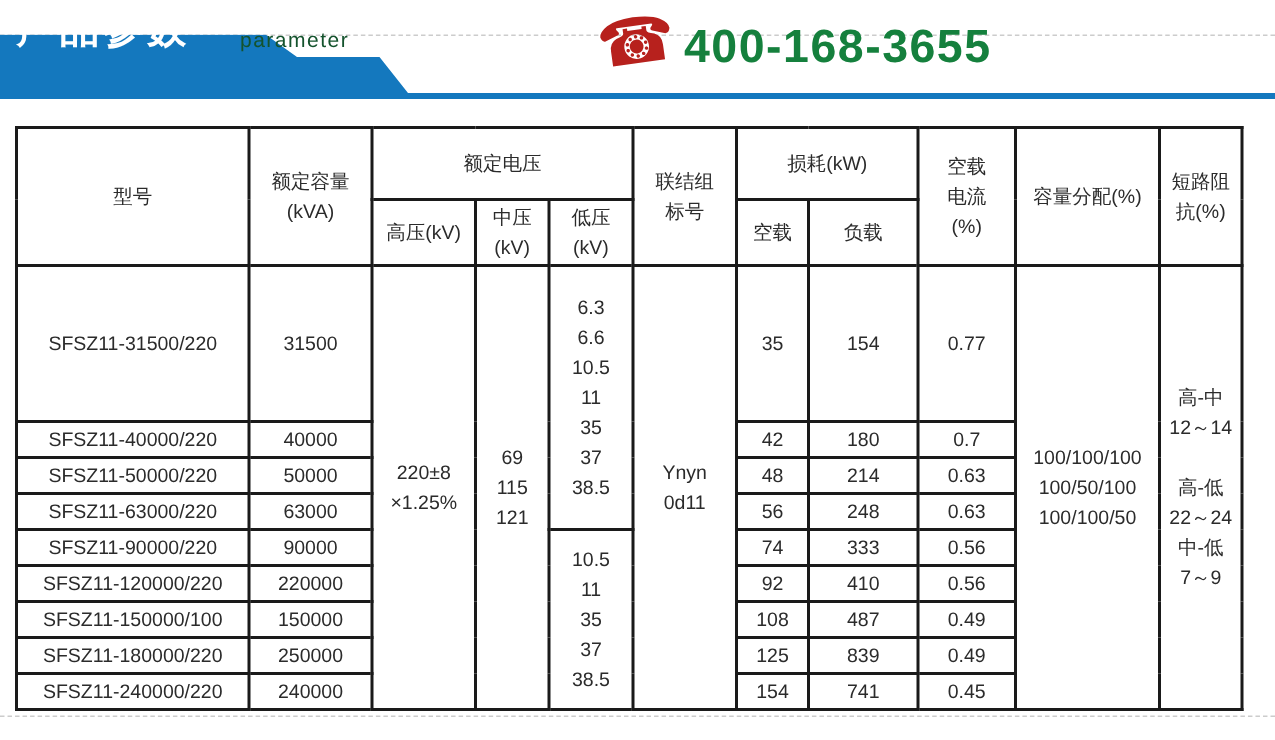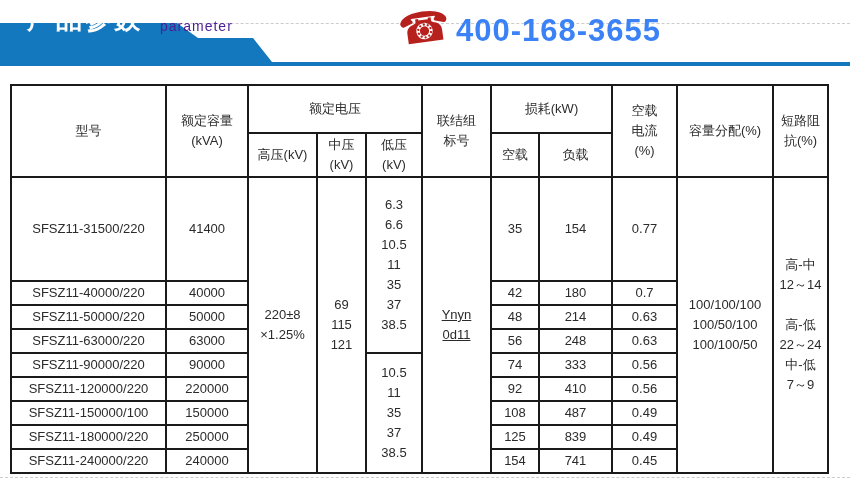--- a/index.html
+++ b/index.html
@@ -7,43 +7,43 @@
     font-family: "Liberation Sans", "DejaVu Sans", sans-serif; }
   .page { position: relative; width: 850px; height: 493px; overflow: hidden; background: #fff; }
 
   .dash-line { position: absolute; left: 0; width: 850px; height: 0; border-top: 1px dashed #cccccc; }
   .dash-top { top: 23px; }
   .dash-bottom { top: 477px; }
 
   .ribbon { position: absolute; left: 0; top: 23px; width: 272px; height: 39px; background: #1478be;
     clip-path: polygon(0 0, 177px 0, 198px 15px, 253px 15px, 272px 39px, 0 39px); }
   .ribbon-title { position: absolute; left: 11px; top: 4px; color: #ffffff; font-size: 26px;
-    font-weight: bold; letter-spacing: 3px; line-height: 31px; margin-left: 16px; }
-  .ribbon-sub { position: absolute; left: 160px; top: 18px; color: #4c1d95; font-size: 14px;
+    font-weight: bold; letter-spacing: 3px; line-height: 31px; }
+  .ribbon-sub { position: absolute; left: 160px; top: 18px; color: #14532d; font-size: 14px;
     letter-spacing: 1px; line-height: 17px; }
   .blue-underline { position: absolute; left: 0; top: 62px; width: 850px; height: 4px; background: #1478be; }
 
   .phone-icon { position: absolute; left: 398px; top: 4px; font-size: 42px; line-height: 48px;
     color: #b7211d; transform: rotate(-8deg); }
   .phone-number { position: absolute; left: 456px; top: 13px; font-size: 31px; font-weight: bold;
-    color: #3b82f6; letter-spacing: 1px; }
+    color: #15803d; letter-spacing: 1px; }
   .phone-cta { position: absolute; left: 660px; top: 24px; font-size: 20px; font-weight: bold;
     color: #c2191c; letter-spacing: 1px; }
 
   table.spec { position: absolute; left: 10px; top: 84px; width: 817px; border-collapse: collapse;
     table-layout: fixed; font-size: 13px; color: #2b2b2b; }
   table.spec th, table.spec td { border: 2px solid #1a1a1a; text-align: center; vertical-align: middle;
     font-weight: normal; white-space: pre-line; padding: 0; line-height: 20px; overflow: hidden; }
   tr.hrow1 { height: 48px; }
   tr.hrow2 { height: 44px; }
   tr.brow1 { height: 104px; }
   tr.brow  { height: 24px; padding-left: 30px; }
   .th-top { vertical-align: top; padding-top: 6px; line-height: 22px; }
   .cell-top { vertical-align: top; padding-top: 5px; line-height: 24px; }
-  .vector-cell { vertical-align: top; padding-top: 148px; line-height: 25px; text-decoration: underline; }
+  .vector-cell { vertical-align: top; padding-top: 148px; line-height: 25px; }
   .dist-cell { vertical-align: top; padding-top: 152px; line-height: 23px; }
 </style>
 </head>
 <body>
 
 <div class="page">
 
   <div class="dash-line dash-top"></div>
 
   <div class="ribbon"></div>
@@ -90,21 +90,21 @@
 (kV)</th>
         <th>低压
 (kV)</th>
         <th>空载</th>
         <th>负载</th>
       </tr>
     </thead>
     <tbody>
       <tr class="brow1">
         <td>SFSZ11-31500/220</td>
-        <td>41400</td>
+        <td>31500</td>
         <td rowspan="9" class="cell-top">220±8
 ×1.25%</td>
         <td rowspan="9" class="cell-top">69
 115
 121</td>
         <td rowspan="4" class="cell-top">6.3
 6.6
 10.5
 11
 35

